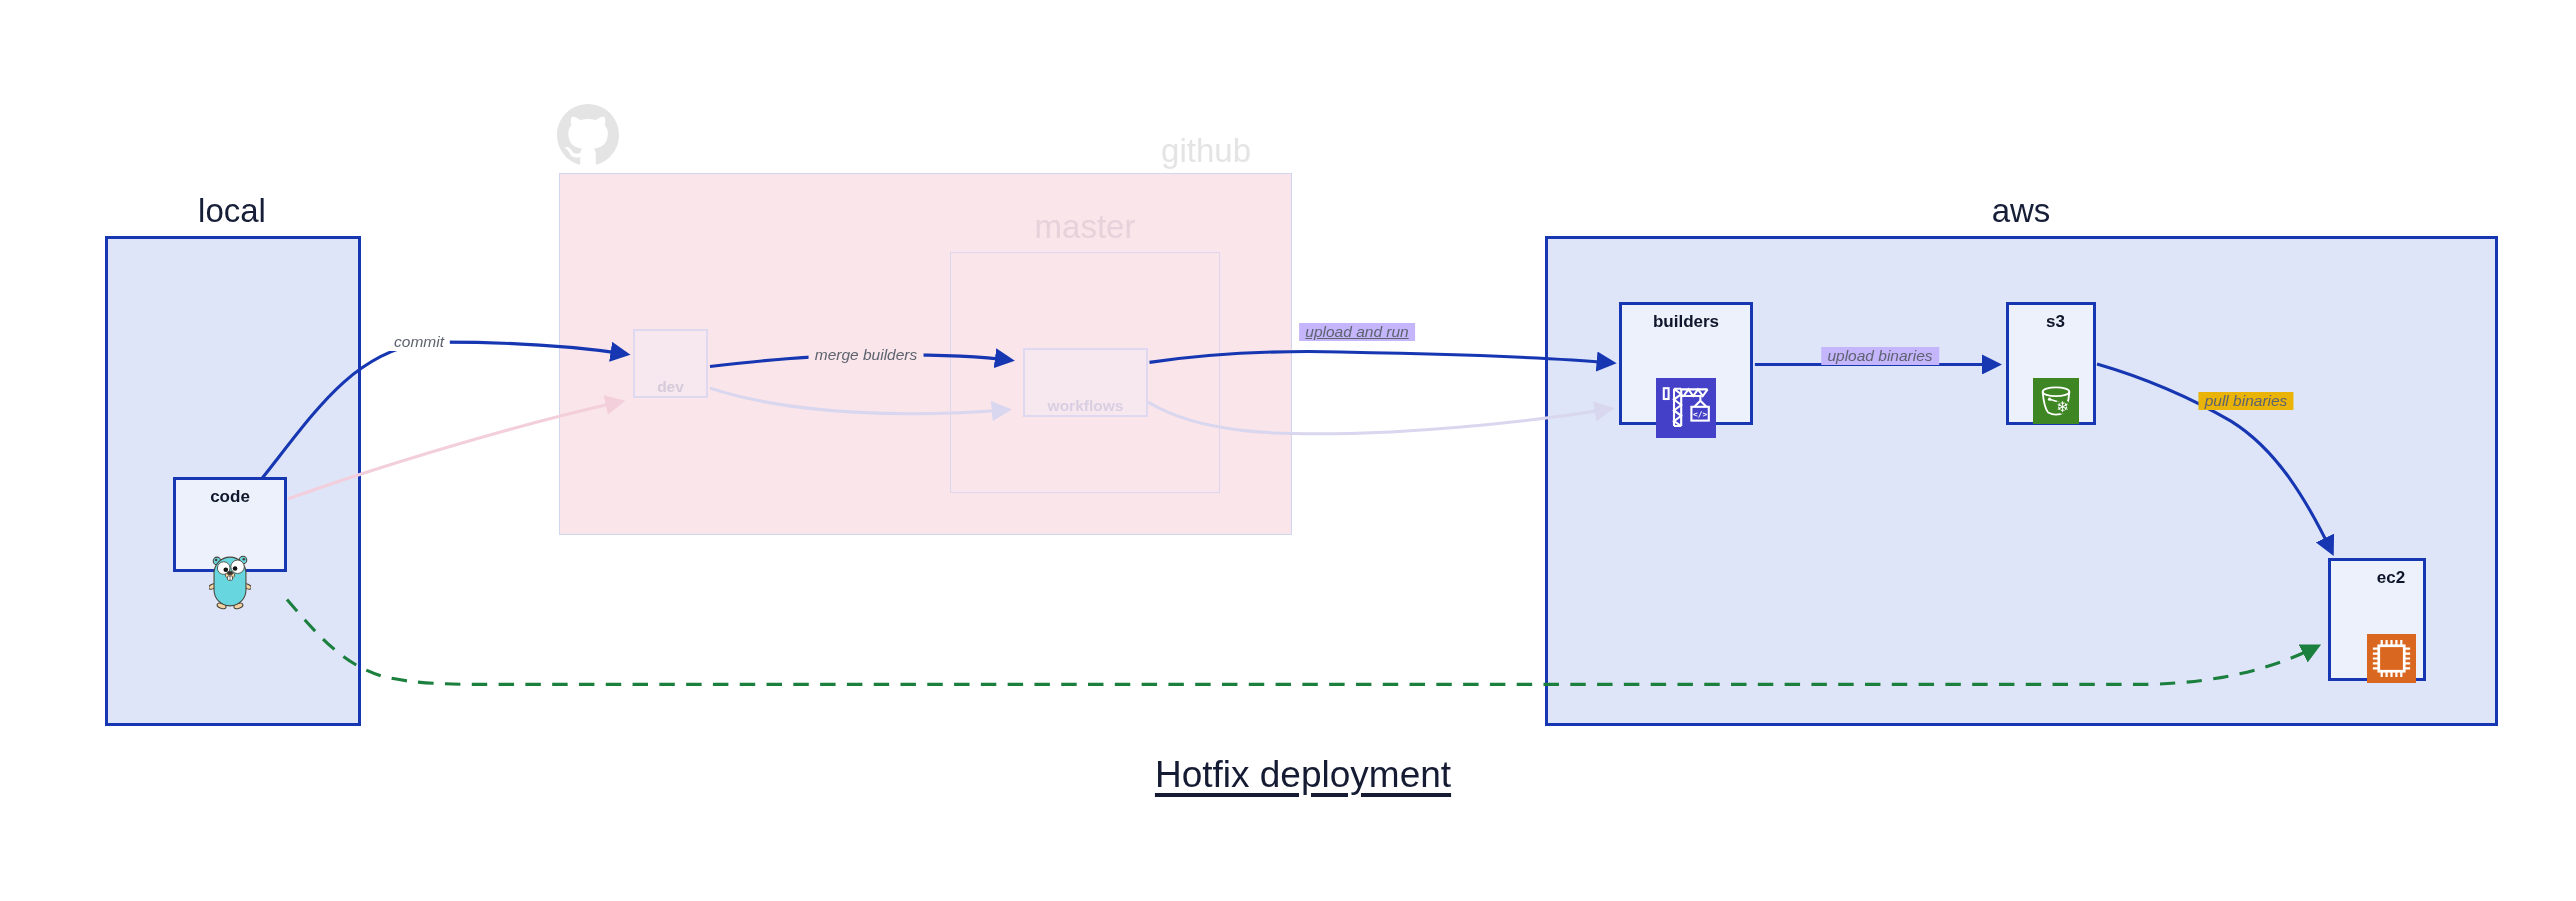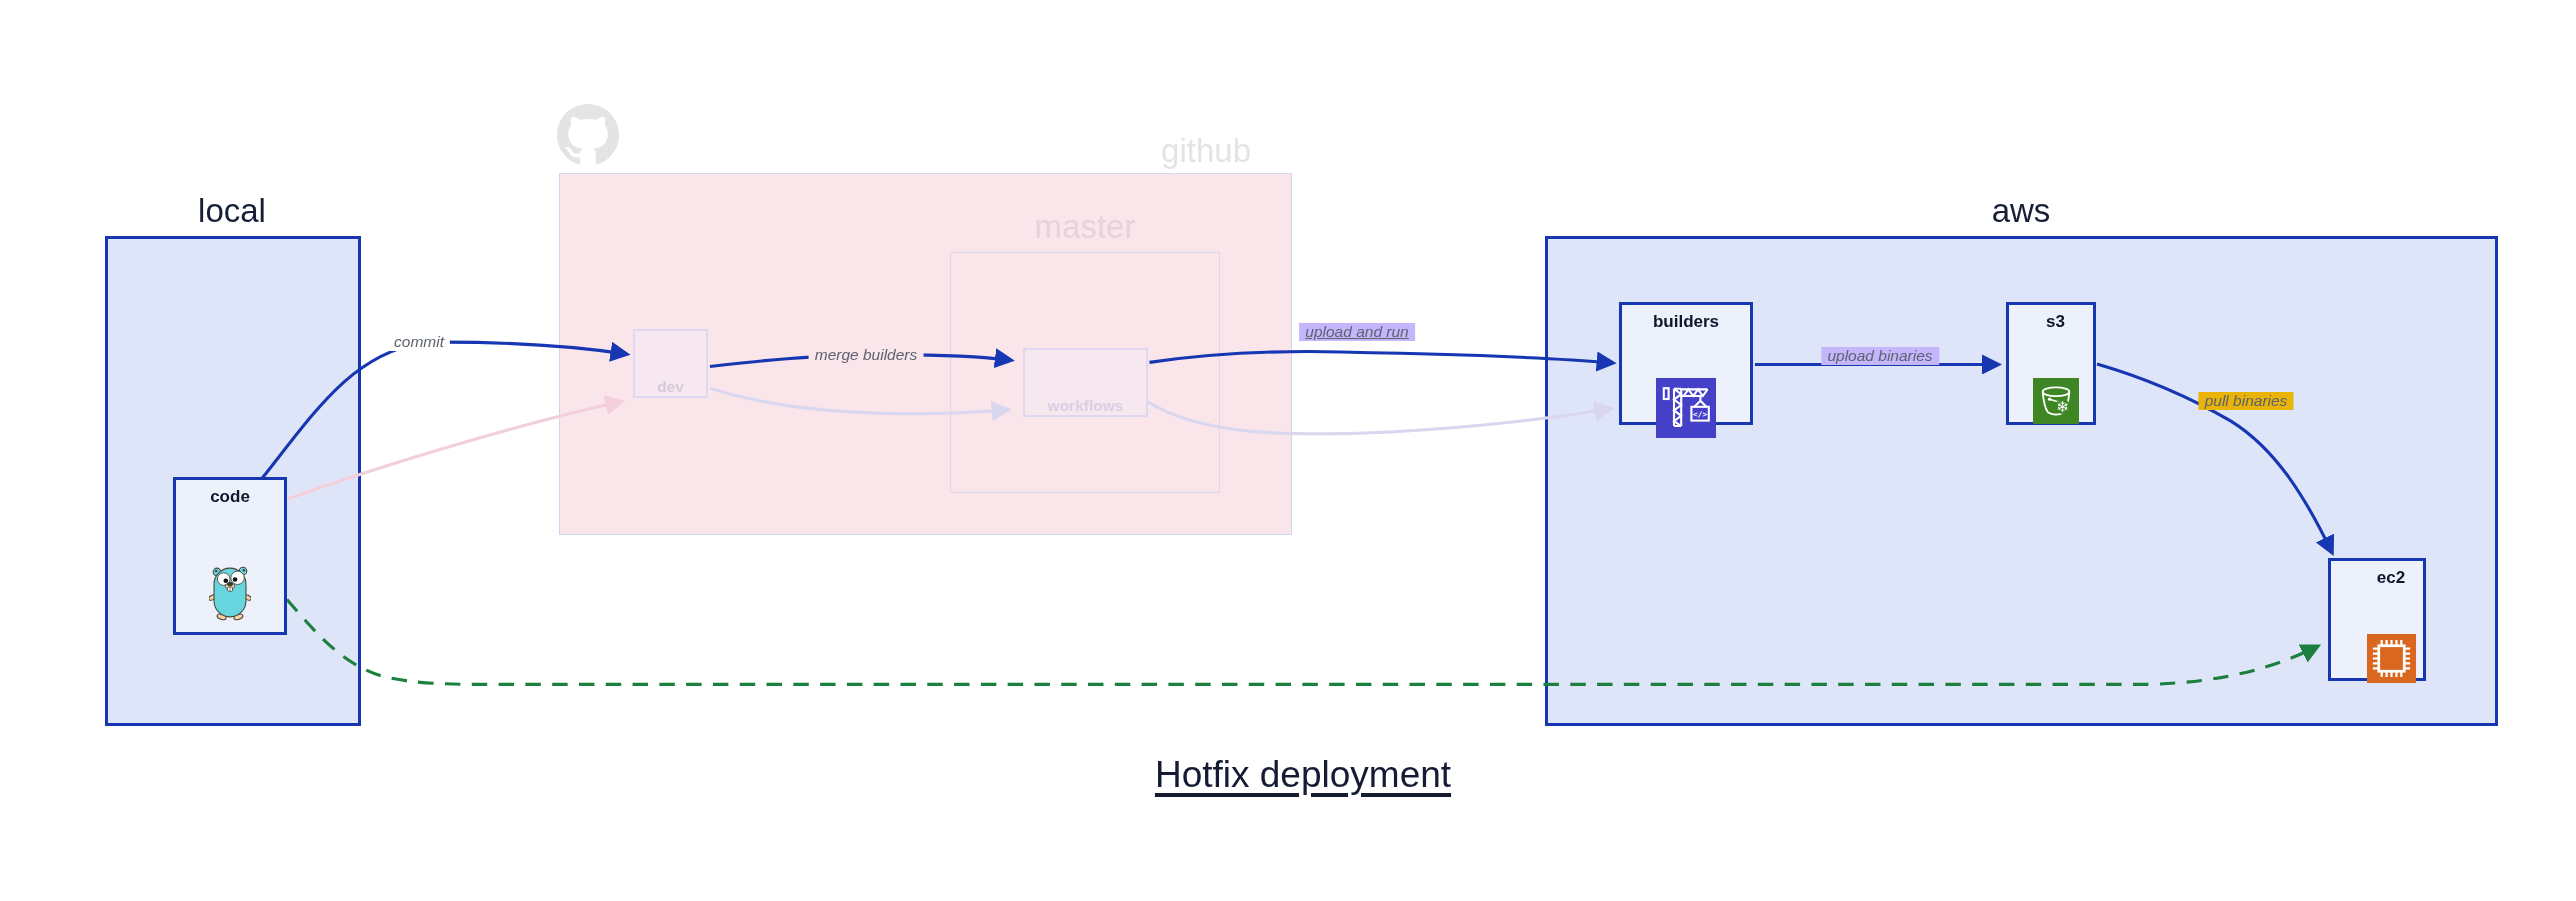--- a/index.html
+++ b/index.html
@@ -68,21 +68,21 @@
 
     <path d="M 508 929 C 612 798 680 690 820 664 C 1000 662 1130 674 1216 687" fill="none" stroke="#1636b2" stroke-width="6" marker-end="url(#m-blue)"></path>
     <path d="M 1378 711 C 1500 697 1560 692 1660 689 C 1800 687 1900 691 1962 699" fill="none" stroke="#1636b2" stroke-width="6" marker-end="url(#m-blue)"></path>
     <path d="M 2231 703 C 2340 687 2430 682 2540 682 C 2800 686 3000 693 3130 704" fill="none" stroke="#1636b2" stroke-width="6" marker-end="url(#m-blue)"></path>
     <path d="M 3406 707 L 3878 707" fill="none" stroke="#1636b2" stroke-width="6" marker-end="url(#m-blue)"></path>
     <path d="M 4070 706 C 4180 738 4260 776 4330 817 C 4420 873 4478 972 4526 1072" fill="none" stroke="#1636b2" stroke-width="6" marker-end="url(#m-blue)"></path>
 
     <path d="M 557 1163 C 625 1243 672 1292 745 1313 C 800 1326 860 1328 950 1328 L 4170 1328 C 4320 1324 4420 1293 4498 1254" fill="none" stroke="#1b7f3e" stroke-width="6" stroke-dasharray="30 22" marker-end="url(#m-green)"></path>
   </svg>
 
-  <div class="node solid-node" style="left:173px;top:477px;width:114px;height:158px;">
+  <div class="node solid-node" style="left:173px;top:477px;width:114px;height:95px;">
     <div class="ntitle">code</div>
     <div class="icon-wrap">
       <svg width="42" height="57" viewBox="0 0 100 132">
         <circle cx="19" cy="17" r="9" fill="#68d6de" stroke="#474338" stroke-width="2.5"></circle>
         <circle cx="81" cy="15" r="9" fill="#68d6de" stroke="#474338" stroke-width="2.5"></circle>
         <circle cx="17" cy="15" r="3" fill="#474338"></circle>
         <circle cx="83" cy="13" r="3" fill="#474338"></circle>
         <ellipse cx="8" cy="78" rx="9" ry="5.5" fill="#f6d2a2" stroke="#474338" stroke-width="2.5" transform="rotate(-25 8 78)"></ellipse>
         <ellipse cx="92" cy="78" rx="9" ry="5.5" fill="#f6d2a2" stroke="#474338" stroke-width="2.5" transform="rotate(25 92 78)"></ellipse>
         <ellipse cx="30" cy="124" rx="11" ry="6" fill="#f6d2a2" stroke="#474338" stroke-width="2.5" transform="rotate(18 30 124)"></ellipse>

